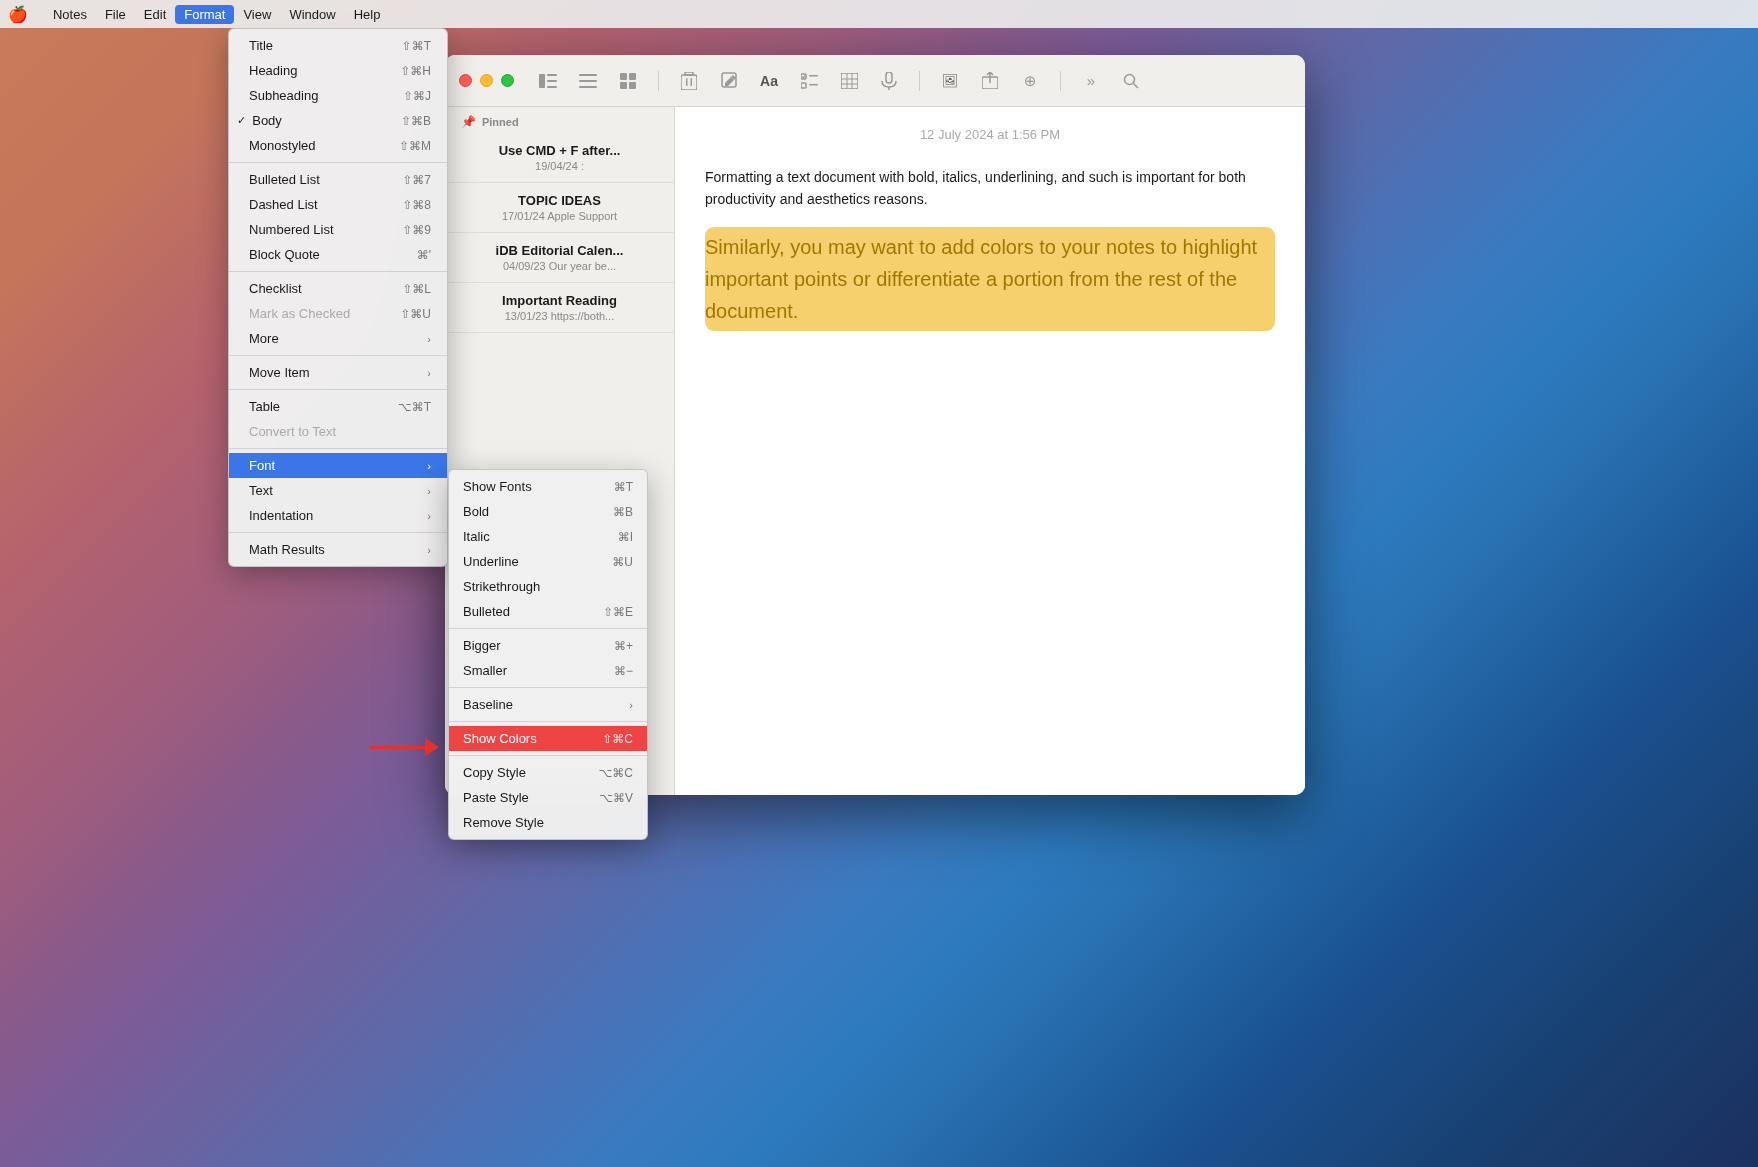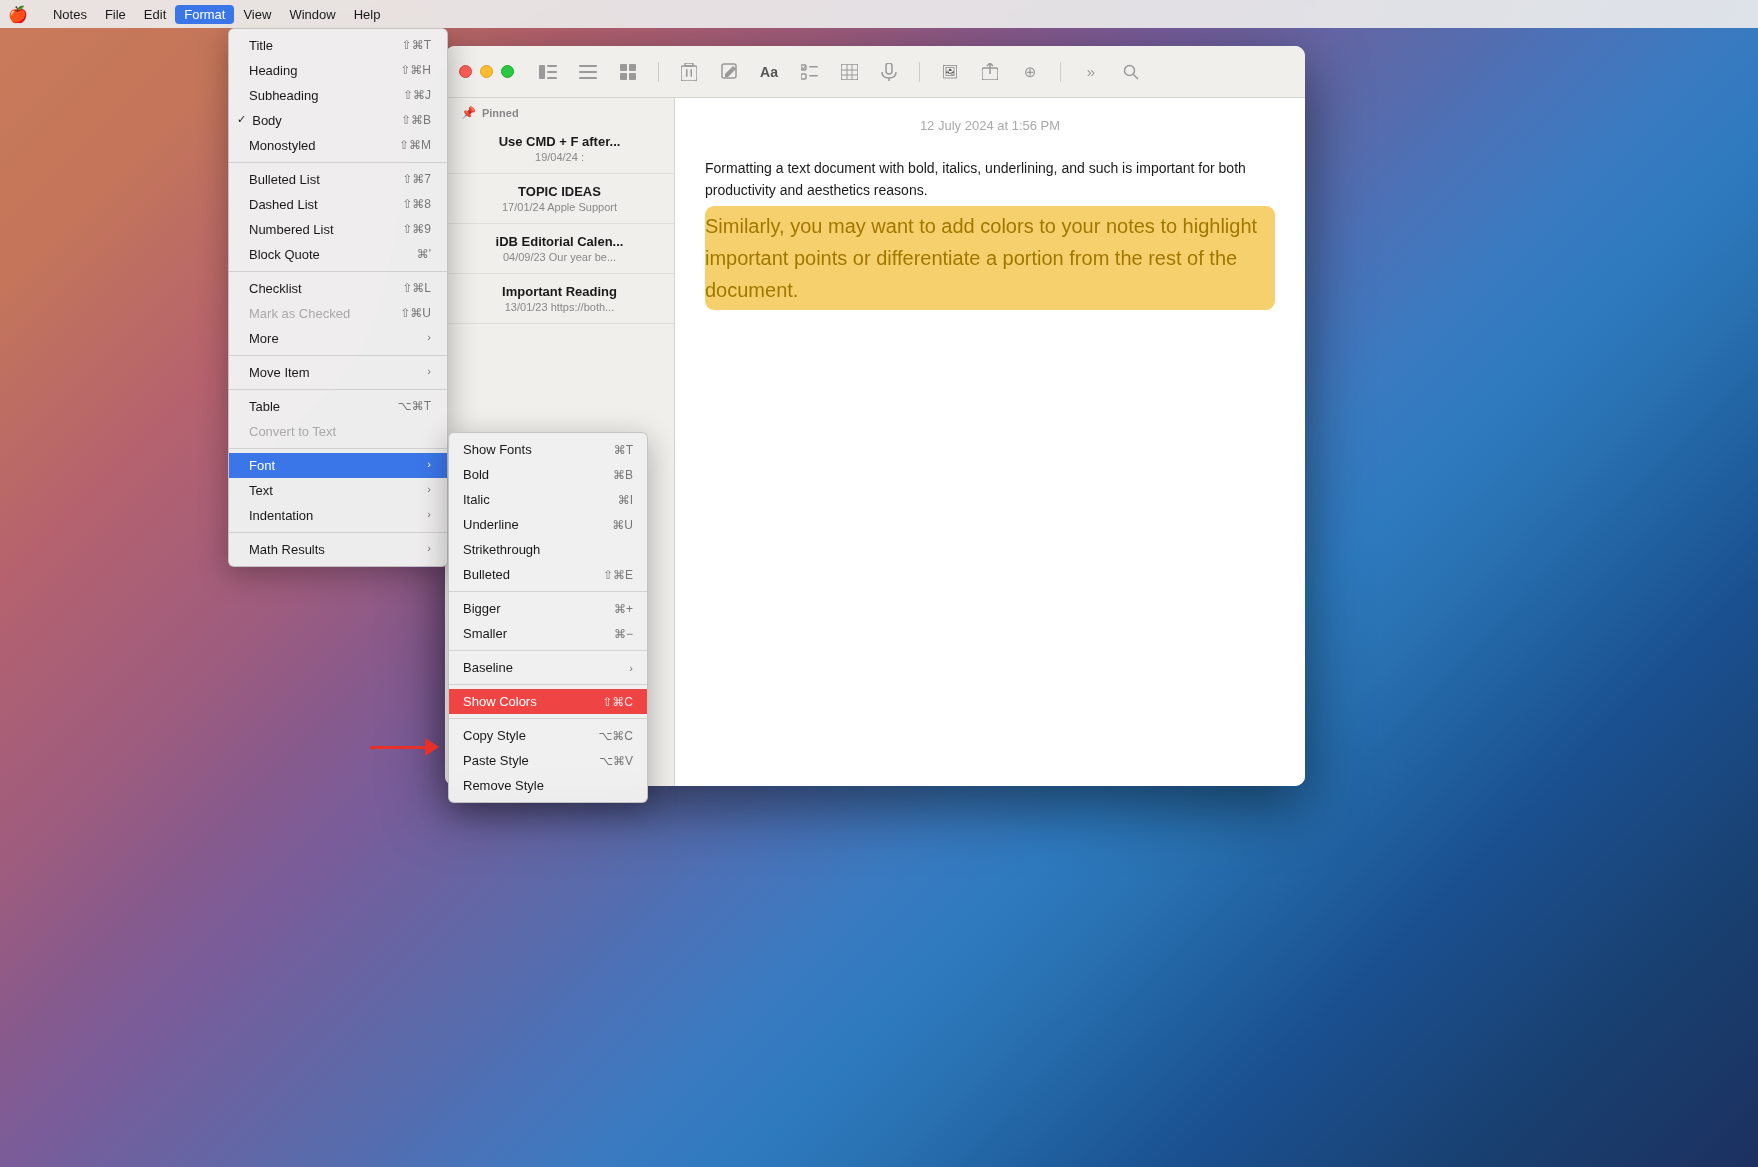--- a/index.html
+++ b/index.html
@@ -64,21 +64,21 @@
       white-space: nowrap;
     }
     .menubar-item.active {
       background: #3a76e8;
       color: white;
     }
 
     
     .notes-window {
       position: absolute;
-      top: 46px;
+      top: 55px;
       left: 445px;
       width: 860px;
       height: 740px;
       background: #f5f5f0;
       border-radius: 10px;
       box-shadow: 0 20px 60px rgba(0,0,0,0.5);
       overflow: hidden;
       display: flex;
       flex-direction: column;
     }
@@ -178,21 +178,21 @@
     .note-timestamp {
       text-align: center;
       font-size: 13px;
       color: #aaa;
       margin-bottom: 24px;
     }
     .note-body-text {
       font-size: 14px;
       color: #1a1a1a;
       line-height: 1.6;
-      margin-bottom: 4px;
+      margin-bottom: 16px;
     }
     .note-highlighted {
       background: #f5d06c;
       color: #a07800;
       font-size: 20px;
       line-height: 1.6;
       padding: 4px 0;
       display: block;
       border-radius: 9px;
     }
@@ -206,20 +206,21 @@
       background: rgba(240,240,240,0.98);
       border: 1px solid rgba(0,0,0,0.18);
       border-radius: 6px;
       box-shadow: 0 8px 30px rgba(0,0,0,0.3);
       z-index: 500;
       padding: 4px 0;
       backdrop-filter: blur(20px);
     }
     .menu-item {
       display: flex;
+      align-items: center;
       justify-content: space-between;
       padding: 5px 16px 5px 20px;
       font-size: 13px;
       color: #1a1a1a;
       cursor: pointer;
       min-height: 24px;
     }
     .menu-item.checked { padding-left: 8px; }
     .menu-item.checked .check-mark { margin-right: 6px; font-size: 11px; }
     .menu-item.disabled { color: #aaa; cursor: default; }
@@ -239,21 +240,21 @@
     .menu-item.active-submenu .menu-arrow { color: white; }
     .menu-divider {
       height: 1px;
       background: rgba(0,0,0,0.12);
       margin: 4px 0;
     }
 
     
     .font-submenu {
       position: absolute;
-      top: 432px;
+      top: 469px;
       left: 448px;
       width: 200px;
       background: rgba(240,240,240,0.98);
       border: 1px solid rgba(0,0,0,0.18);
       border-radius: 6px;
       box-shadow: 0 8px 30px rgba(0,0,0,0.3);
       z-index: 501;
       padding: 4px 0;
       backdrop-filter: blur(20px);
     }

